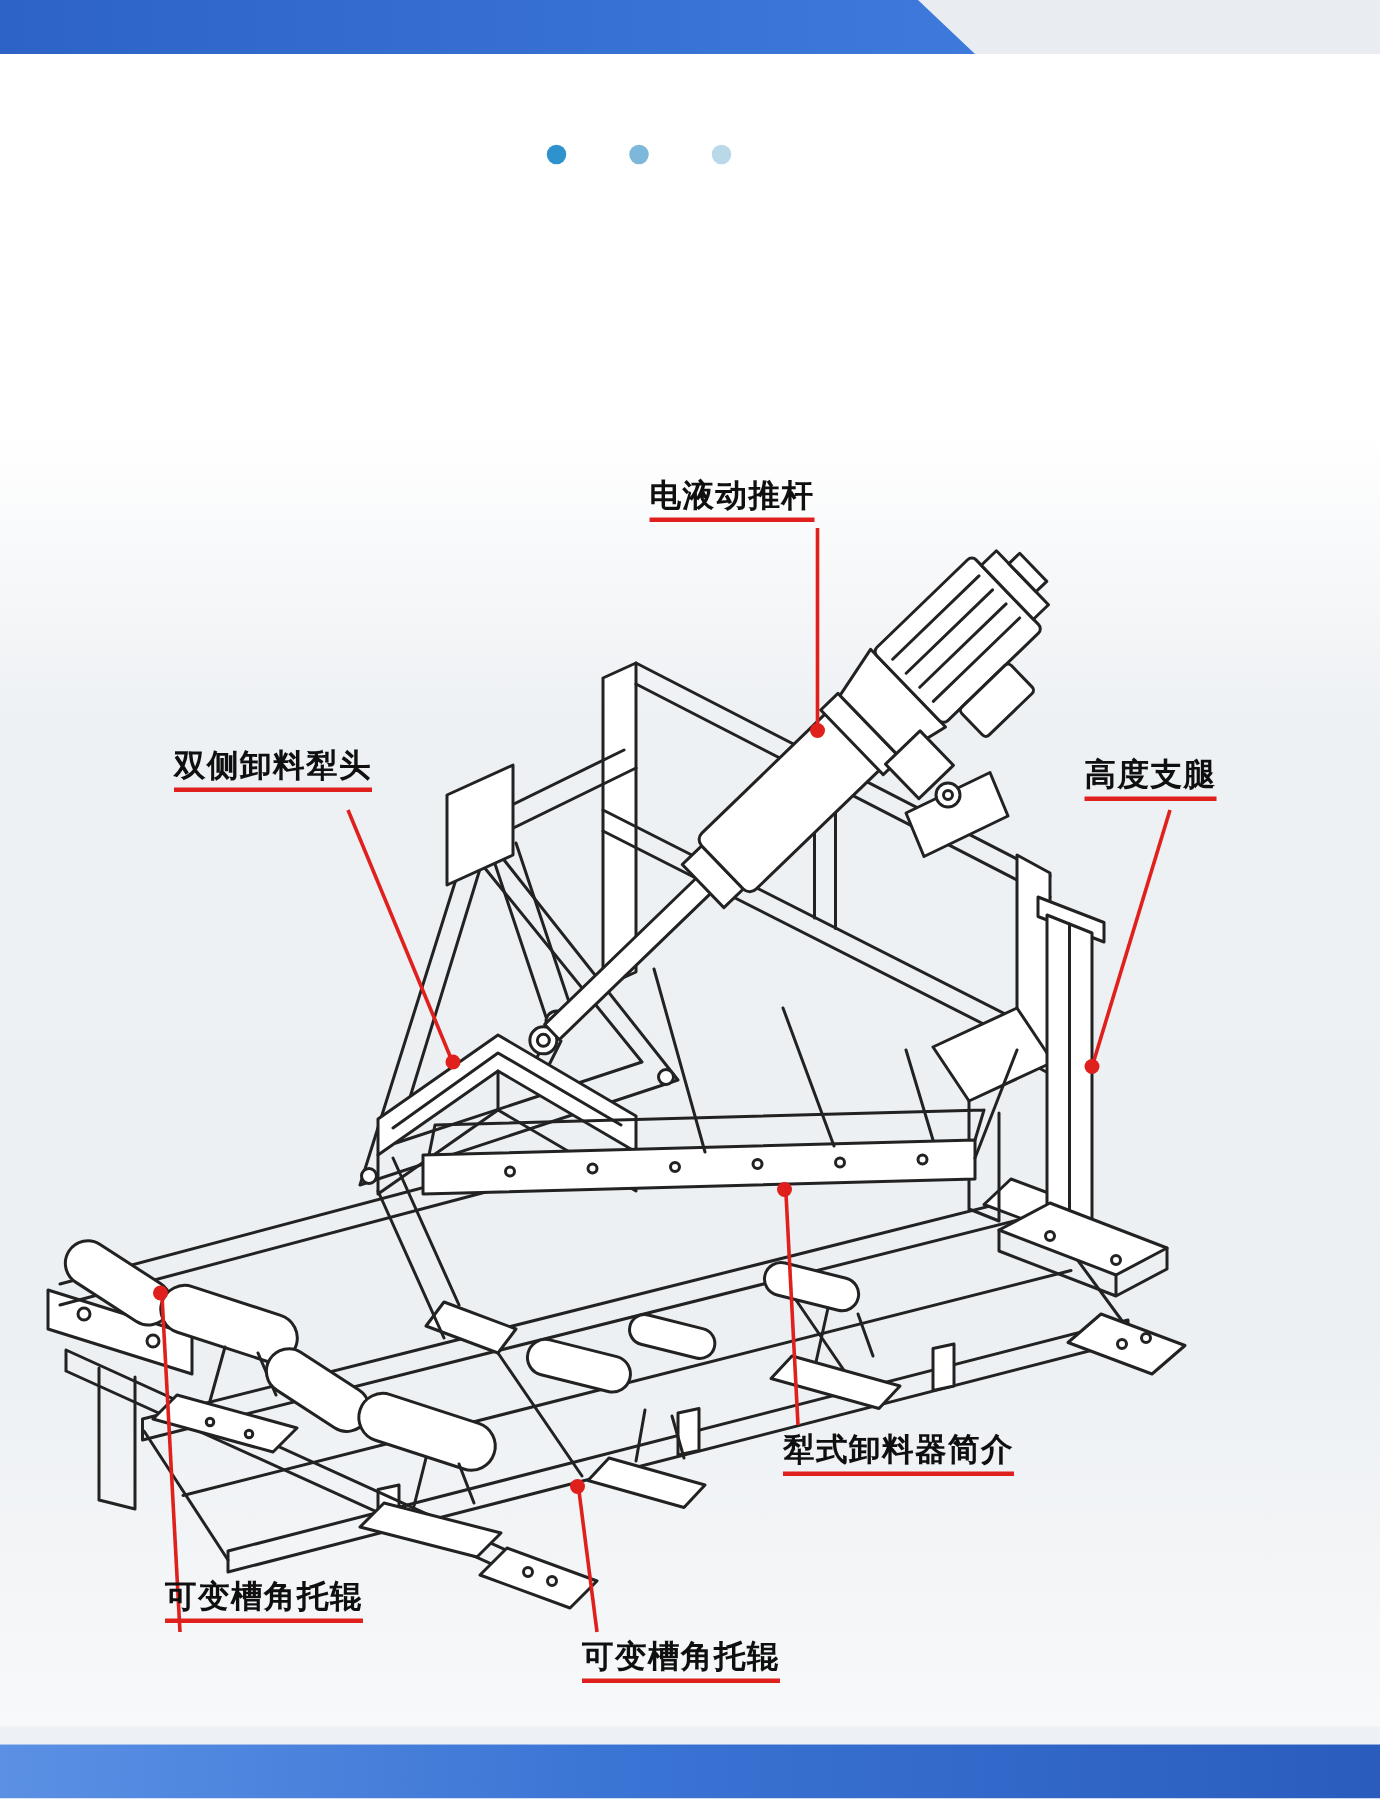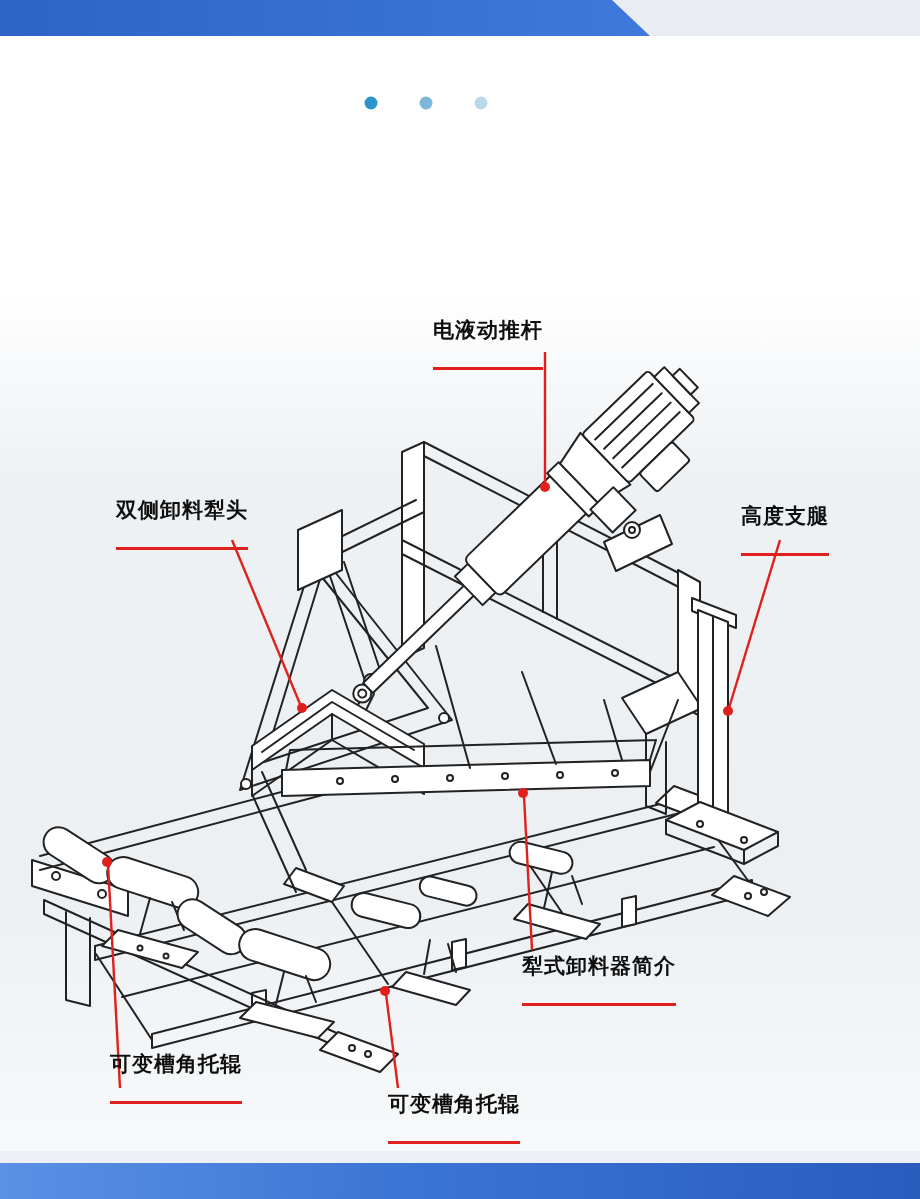--- a/index.html
+++ b/index.html
@@ -45,25 +45,25 @@
   .diagram-svg { position:absolute; left:0; top:0; width:920px; height:1199px; z-index:1; }
 
   .machine { stroke:#222222; stroke-width:2; fill:none; stroke-linecap:round; stroke-linejoin:round; }
   .machine .s { fill:#ffffff; }
   .leaders line { stroke:#e0201c; stroke-width:2.4; }
   .leaders circle { fill:#e0201c; stroke:none; }
 
   
   .callout {
     position:absolute; z-index:4; font-size:21px; font-weight:700; color:#0f0f0f;
-    white-space:nowrap; letter-spacing:1px; padding-bottom:23px; border-bottom:3px solid #e0201c;
+    white-space:nowrap; letter-spacing:1px; padding-bottom:1px; border-bottom:3px solid #e0201c;
   }
   .cl1{ left:433px; top:316px; }
   .cl2{ left:116px; top:496px; }
-  .cl3{ left:741px; top:502px; }
+  .cl3{ left:723px; top:502px; }
   .cl4{ left:522px; top:952px; }
   .cl5{ left:110px; top:1050px; }
   .cl6{ left:388px; top:1090px; }
 </style>
 </head>
 <body>
 
 <div class="band-top-blue"></div>
 <div class="band-top-gray"></div>
 

